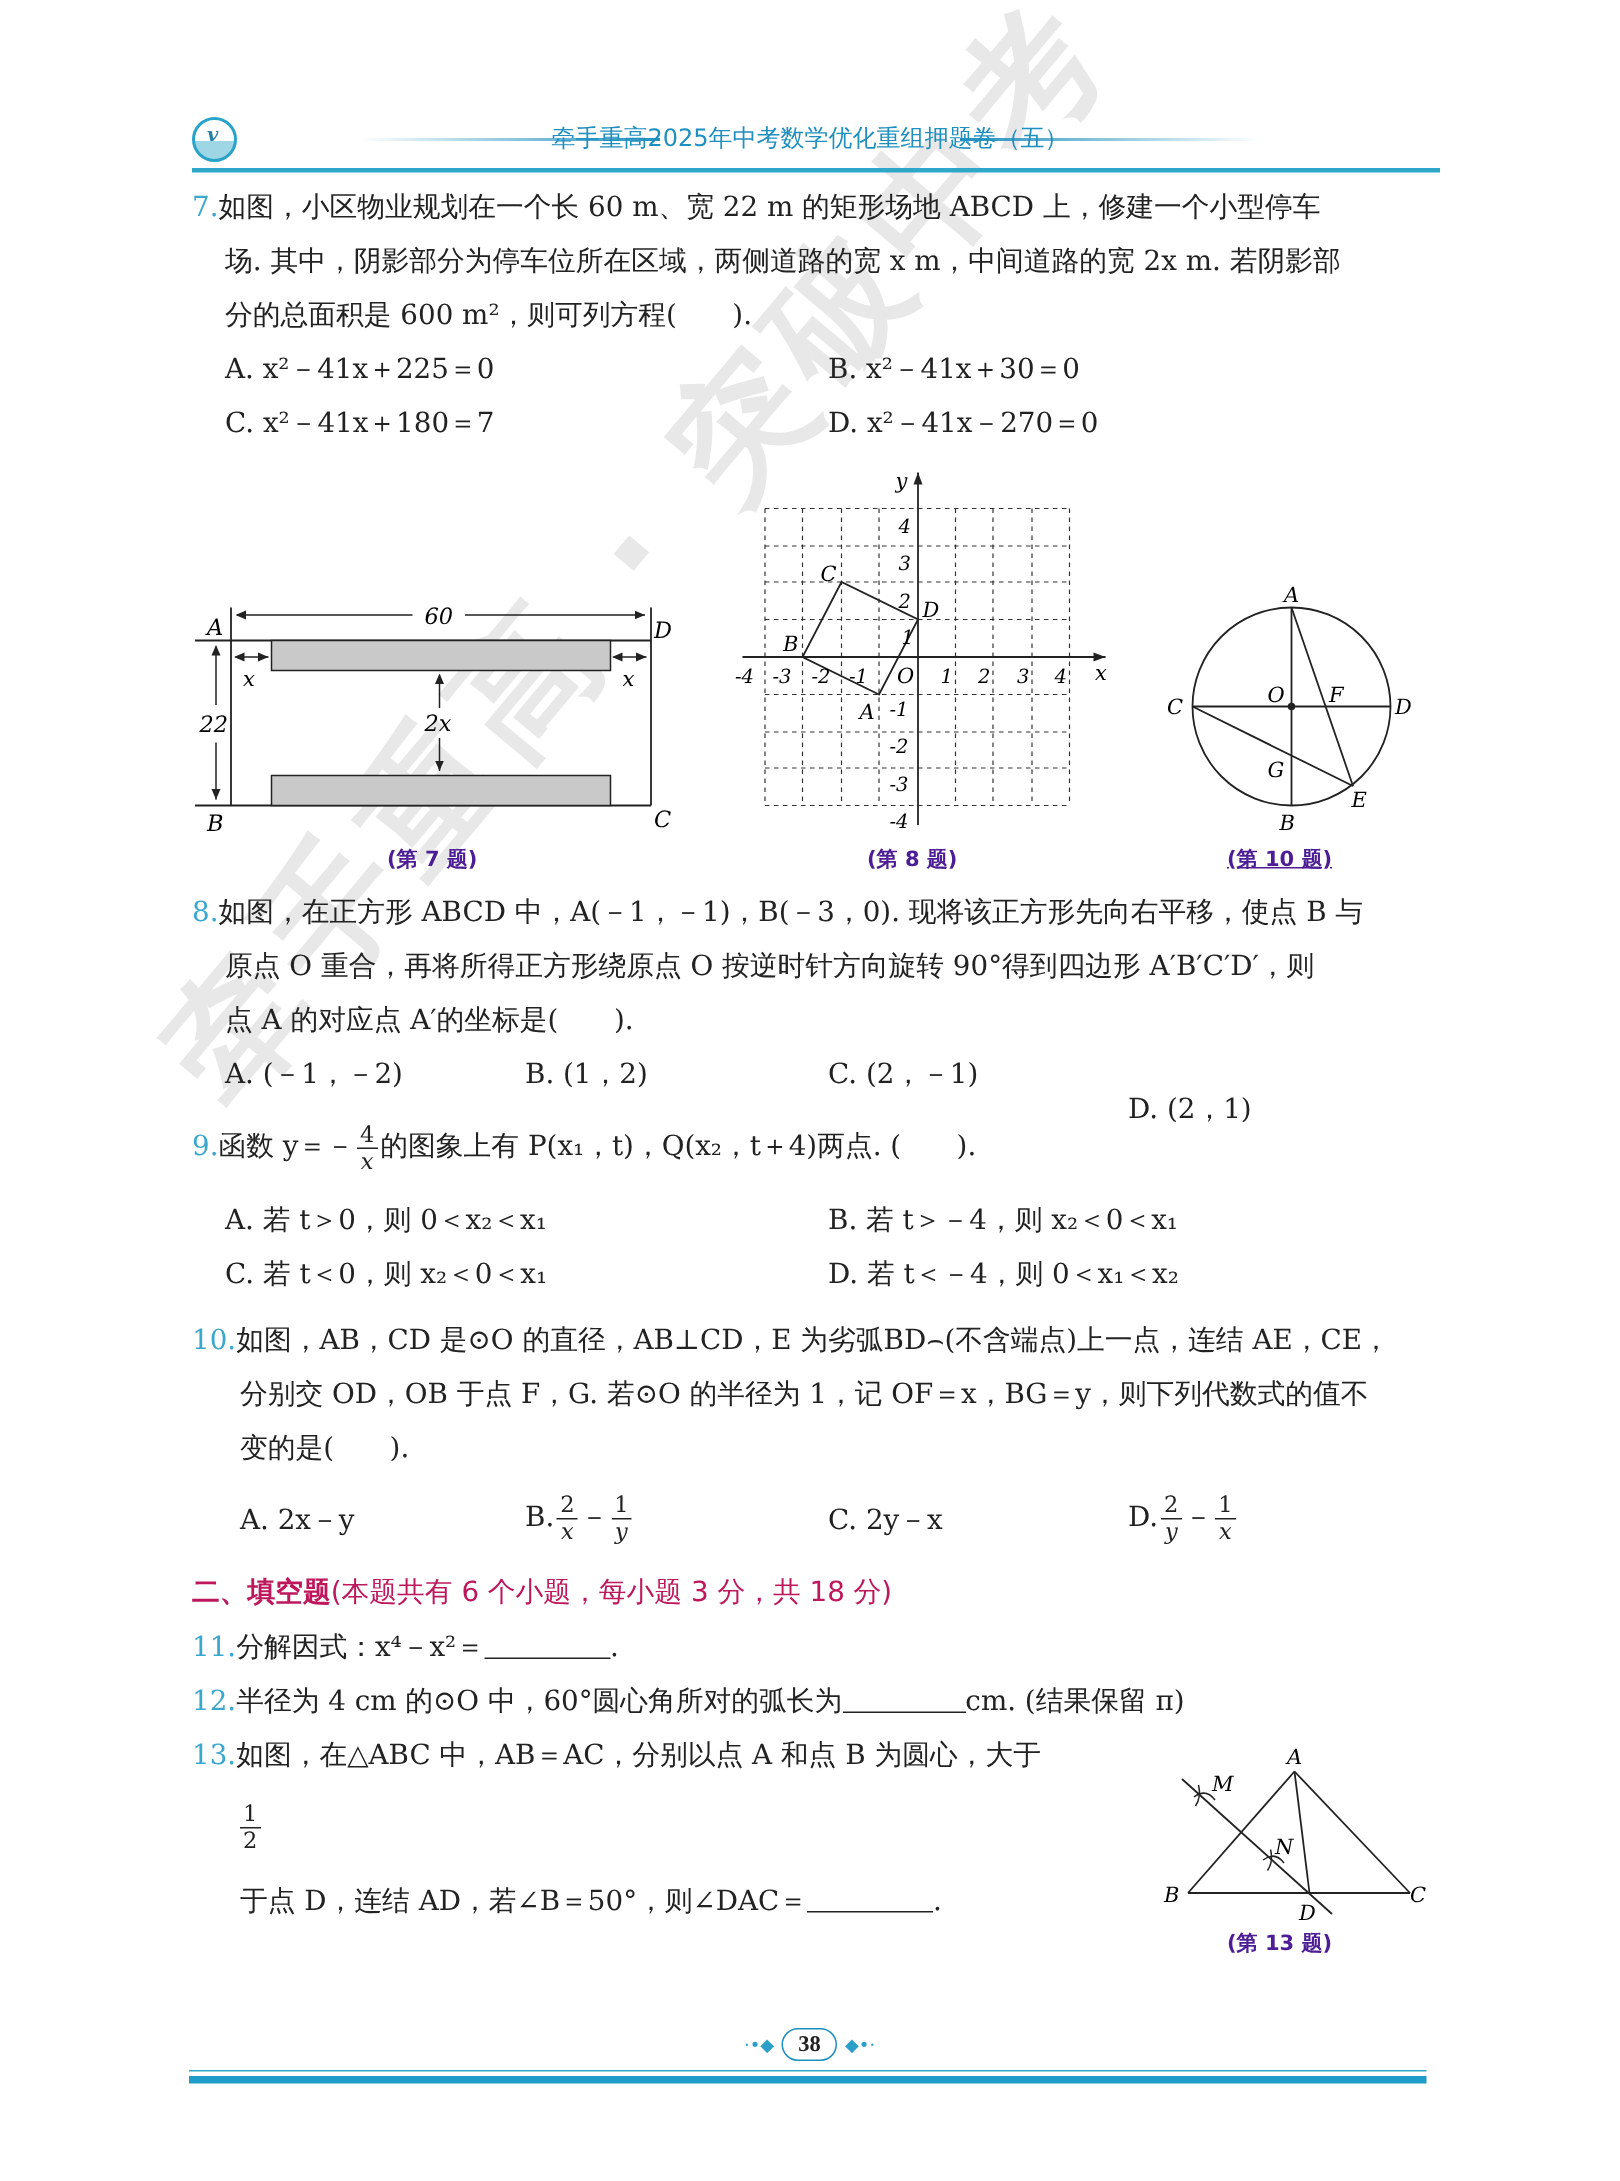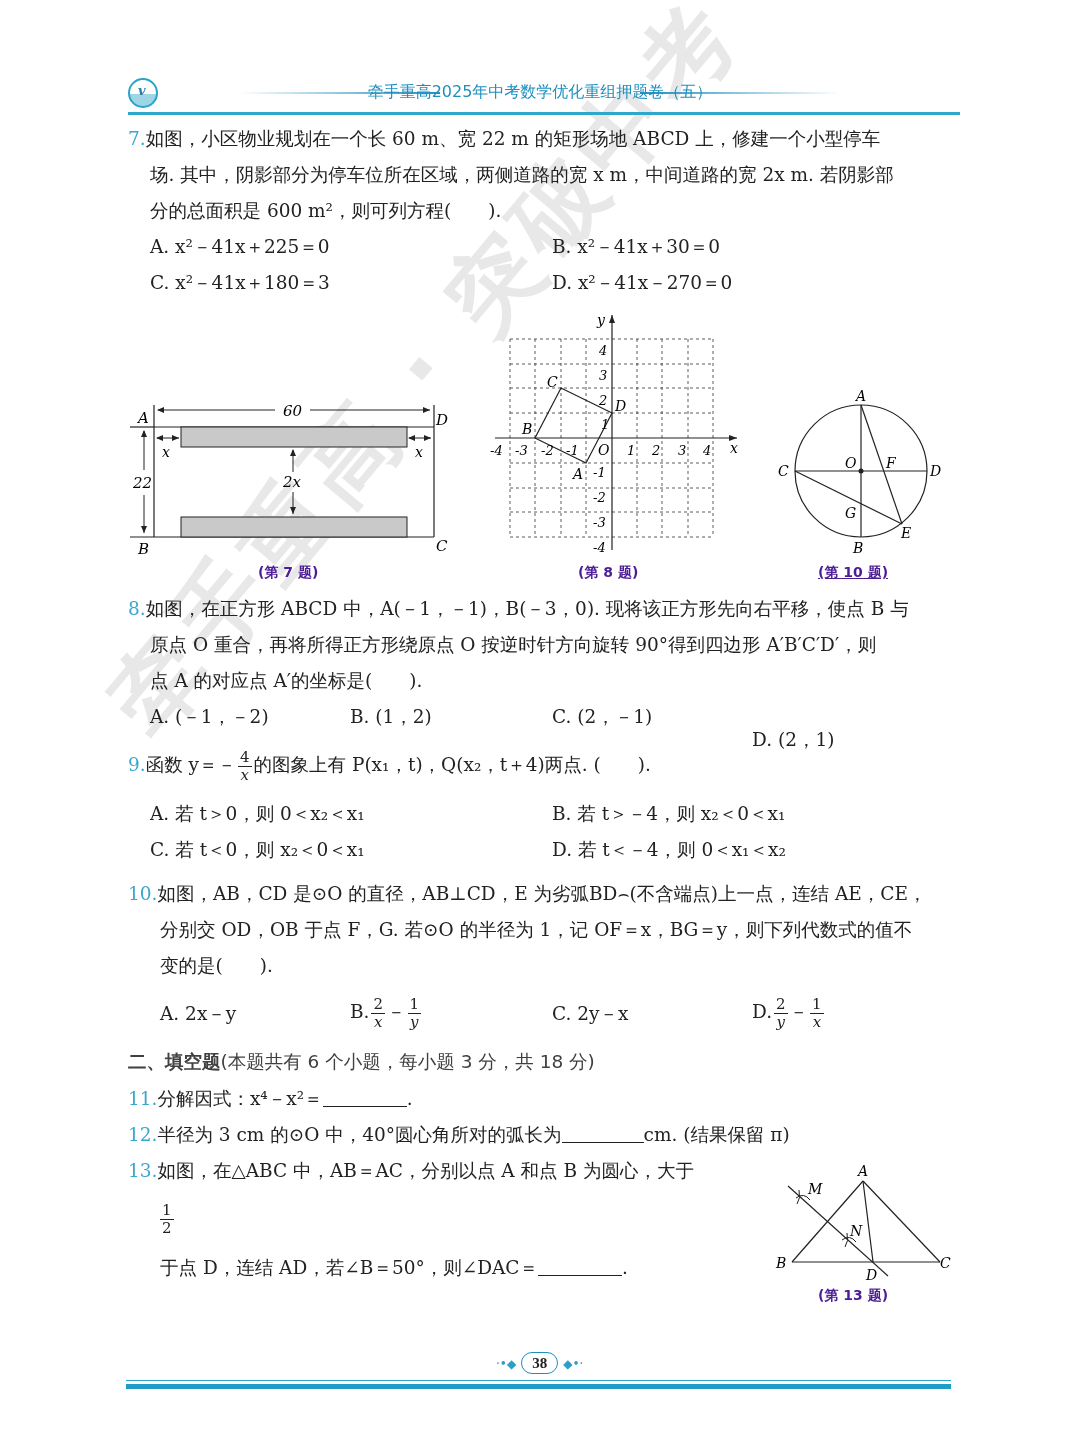--- a/index.html
+++ b/index.html
@@ -15,21 +15,21 @@
   .hline-l { position:absolute; left: 120px; top: 16px; width: 200px; height: 2px; background: linear-gradient(to right, rgba(31,143,191,0), #1f8fbf); }
   .hline-r { position:absolute; right: 120px; top: 16px; width: 200px; height: 2px; background: linear-gradient(to left, rgba(31,143,191,0), #1f8fbf); }
   .header-rule { position:absolute; left: 8px; right: 0; top: 36px; height: 3px; background: #2fa7c9; }
 
   .q-line { position: absolute; font-size: 18.5px; line-height: 24px; white-space: nowrap; }
   .qnum { color: #3aa7cf; }
   .frac { display: inline-block; vertical-align: middle; text-align: center; font-size: 15px; line-height: 17px; margin: 0 2px; }
   .frac .num { display:block; border-bottom: 1px solid #222; padding: 0 2px; }
   .frac .den { display:block; padding: 0 2px; }
   .blank { display:inline-block; border-bottom: 1px solid #222; height: 18px; vertical-align: -2px; }
-  .section { color: #404040; font-family: "DejaVu Sans", sans-serif; }
+  .section { color: #be185d; font-family: "DejaVu Sans", sans-serif; }
   .section b { font-weight: bold; }
   .caption { position:absolute; font-size: 14px; font-family: "DejaVu Sans", sans-serif; font-weight: bold; color:#4c1d95; }
 
   .watermark { position:absolute; left: 80px; top: 680px; font-size: 92px; color: rgba(150,150,150,0.22);
                transform: rotate(-50deg); transform-origin: left top; white-space: nowrap;
                font-family: "DejaVu Sans", sans-serif; font-weight: bold; letter-spacing: 8px; pointer-events: none; }
 
   .footer-page { position:absolute; left: 496px; top: 1352px; width: 100px; height: 24px; text-align:left; }
   .page-num { display:inline-block; border: 1.5px solid #1f8fbf; border-radius: 12px; padding: 0 10px;
               font-size: 15px; font-weight: bold; font-family: "Liberation Serif", serif; line-height: 20px; }
@@ -53,21 +53,21 @@
   <div class="header-rule"></div>
 </div>
 
 <div class="q-line" style="left:128px;top:127px;">
   <span class="qnum">7.</span><span>如图，小区物业规划在一个长 60 m、宽 22 m 的矩形场地 ABCD 上，修建一个小型停车</span>
 </div>
 <div class="q-line" style="left:150px;top:163px;">场. 其中，阴影部分为停车位所在区域，两侧道路的宽 x m，中间道路的宽 2x m. 若阴影部</div>
 <div class="q-line" style="left:150px;top:199px;">分的总面积是 600 m²，则可列方程(　　).</div>
 <div class="q-line" style="left:150px;top:235px;">A. x²－41x＋225＝0</div>
 <div class="q-line" style="left:552px;top:235px;text-align:right;">B. x²－41x＋30＝0</div>
-<div class="q-line" style="left:150px;top:271px;">C. x²－41x＋180＝3</div>
+<div class="q-line" style="left:150px;top:271px;">C. x²－41x＋180＝7</div>
 <div class="q-line" style="left:552px;top:271px;">D. x²－41x－270＝0</div>
 
 <svg class="abs" style="left:130px;top:395px;" width="330" height="170">
   <defs>
     <marker id="ar" markerWidth="8" markerHeight="8" refX="7" refY="4" orient="auto">
         <path d="M0,1 L7,4 L0,7 Z" fill="#222"></path>
       </marker>
     <marker id="al" markerWidth="8" markerHeight="8" refX="1" refY="4" orient="auto">
         <path d="M7,1 L0,4 L7,7 Z" fill="#222"></path>
       </marker>
@@ -204,21 +204,21 @@
 
 <div class="q-line section" style="left:128px;top:1050px;">
   <b>二、填空题</b><span>(本题共有 6 个小题，每小题 3 分，共 18 分)</span>
 </div>
 
 <div class="q-line" style="left:128px;top:1087px;">
   <span class="qnum">11.</span><span>分解因式：x⁴－x²＝</span><span class="blank" style="width:84px;"></span><span>.</span>
 </div>
 
 <div class="q-line" style="left:128px;top:1123px;">
-  <span class="qnum">12.</span><span>半径为 3 cm 的⊙O 中，40°圆心角所对的弧长为</span><span class="blank" style="width:82px;"></span><span>cm. (结果保留 π)</span>
+  <span class="qnum">12.</span><span>半径为 4 cm 的⊙O 中，60°圆心角所对的弧长为</span><span class="blank" style="width:82px;"></span><span>cm. (结果保留 π)</span>
 </div>
 
 <div class="q-line" style="left:128px;top:1159px;">
   <span class="qnum">13.</span><span>如图，在△ABC 中，AB＝AC，分别以点 A 和点 B 为圆心，大于</span>
 </div>
 <div class="q-line" style="left:158px;top:1200px;line-height:36px;">
   <span class="frac"><span class="num">1</span><span class="den">2</span></span>
 </div>
 <div class="q-line" style="left:160px;top:1256px;">
   <span>于点 D，连结 AD，若∠B＝50°，则∠DAC＝</span><span class="blank" style="width:84px;"></span><span>.</span>

